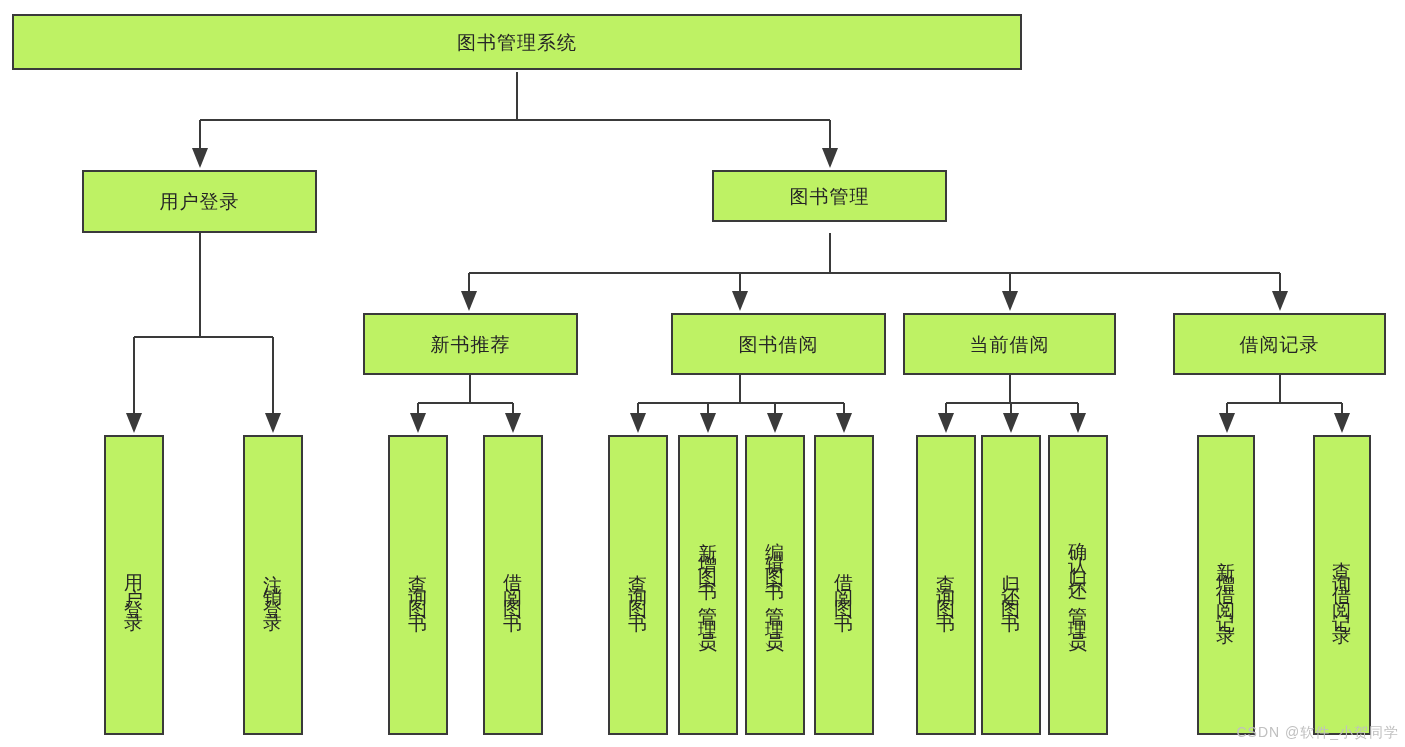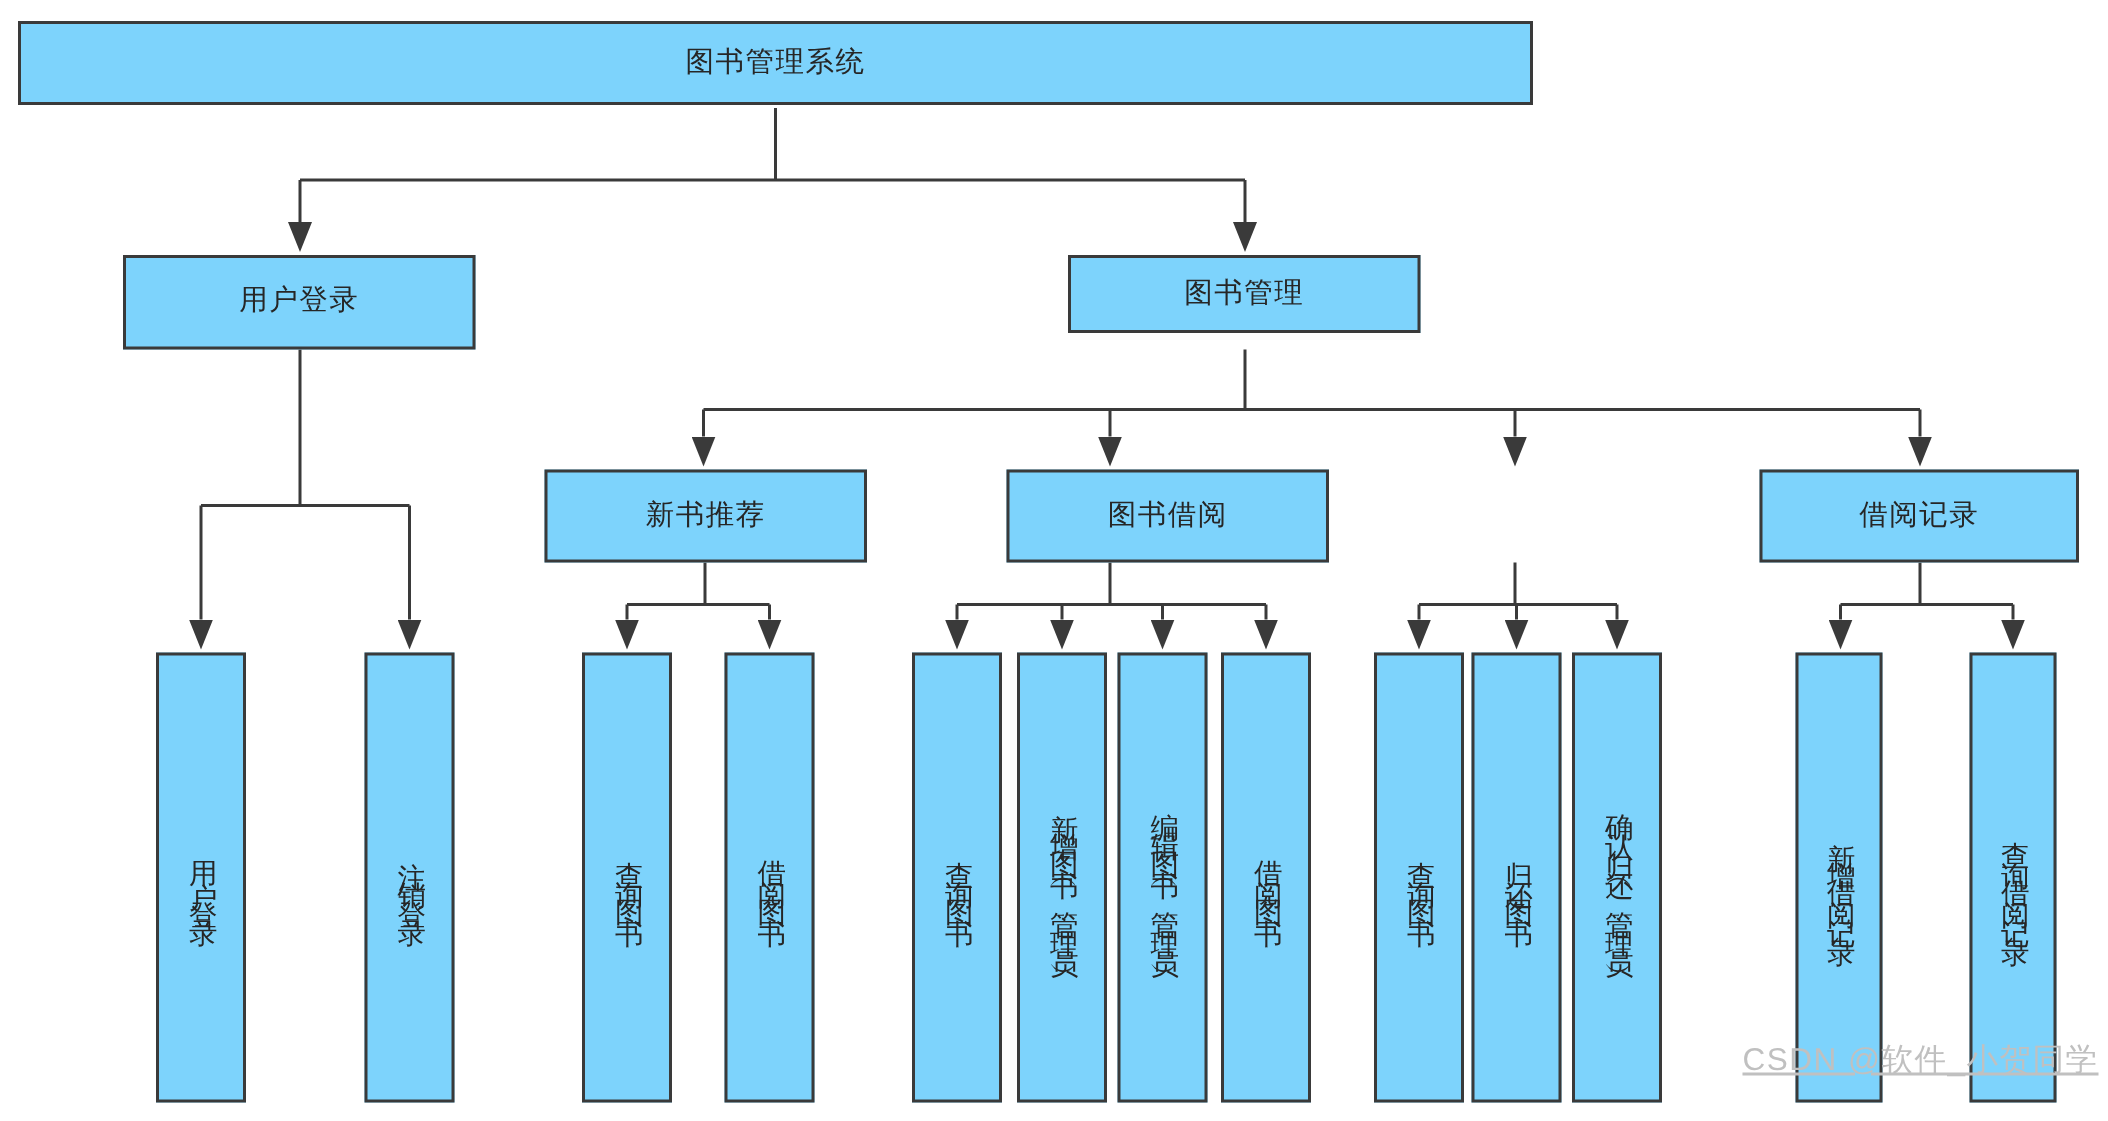--- a/index.html
+++ b/index.html
@@ -27,47 +27,45 @@
     stroke: var(--line);
     stroke-width: 2;
     fill: none;
   }
   #connectors .arrowhead {
     fill: var(--line);
   }
   .box {
     position: absolute;
     border: 2px solid var(--line);
-    background: #7dd3fc;
+    background: #bef264;
     color: var(--text);
     display: flex;
     align-items: center;
     justify-content: center;
     font-size: 19px;
     letter-spacing: 1px;
     z-index: 2;
     line-height: 1;
-    font-family: Liberation Mono, monospace;
   }
   .leaf {
     writing-mode: vertical-rl;
     text-orientation: mixed;
     letter-spacing: 13px;
     font-size: 19px;
   }
   .watermark {
     position: absolute;
     right: 6px;
-    top: 692px;
+    top: 724px;
     color: var(--watermark);
-    font-size: 21px;
+    font-size: 14px;
     letter-spacing: 1px;
     z-index: 3;
     font-family: "Liberation Sans", "DejaVu Sans", sans-serif;
-    text-decoration: underline;
   }
 </style>
 </head>
 <body>
 
 <div class="canvas">
 
   <svg id="connectors" width="1405" height="747">
     <defs>
       <marker id="arr" markerWidth="10" markerHeight="8" refX="0" refY="4" orient="auto" markerUnits="strokeWidth">
@@ -110,20 +108,21 @@
     <line class="wire" x1="1342" y1="403" x2="1342" y2="413" marker-end="url(#arr)"></line>
   </svg>
 
   <div class="box" style="left:12px; top:14px; width:1010px; height:56px;">图书管理系统</div>
 
   <div class="box" style="left:82px; top:170px; width:235px; height:63px;">用户登录</div>
   <div class="box" style="left:712px; top:170px; width:235px; height:52px;">图书管理</div>
 
   <div class="box" style="left:363px; top:313px; width:215px; height:62px;">新书推荐</div>
   <div class="box" style="left:671px; top:313px; width:215px; height:62px;">图书借阅</div>
+  <div class="box" style="left:903px; top:313px; width:213px; height:62px;">当前借阅</div>
   <div class="box" style="left:1173px; top:313px; width:213px; height:62px;">借阅记录</div>
 
   <div class="box leaf" style="left:104px; top:435px; width:60px; height:300px;">用户登录</div>
   <div class="box leaf" style="left:243px; top:435px; width:60px; height:300px;">注销登录</div>
 
   <div class="box leaf" style="left:388px; top:435px; width:60px; height:300px;">查询图书</div>
   <div class="box leaf" style="left:483px; top:435px; width:60px; height:300px;">借阅图书</div>
 
   <div class="box leaf" style="left:608px; top:435px; width:60px; height:300px;">查询图书</div>
   <div class="box leaf" style="left:678px; top:435px; width:60px; height:300px;">新增图书（管理员）</div>

